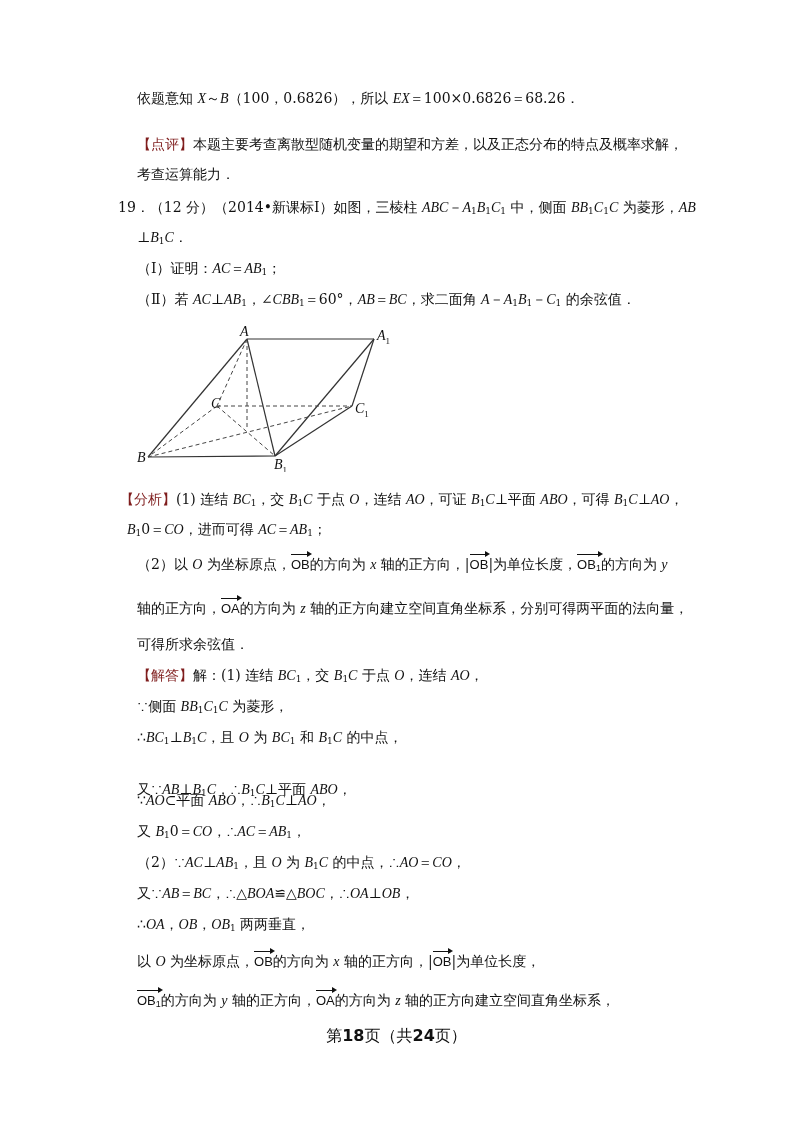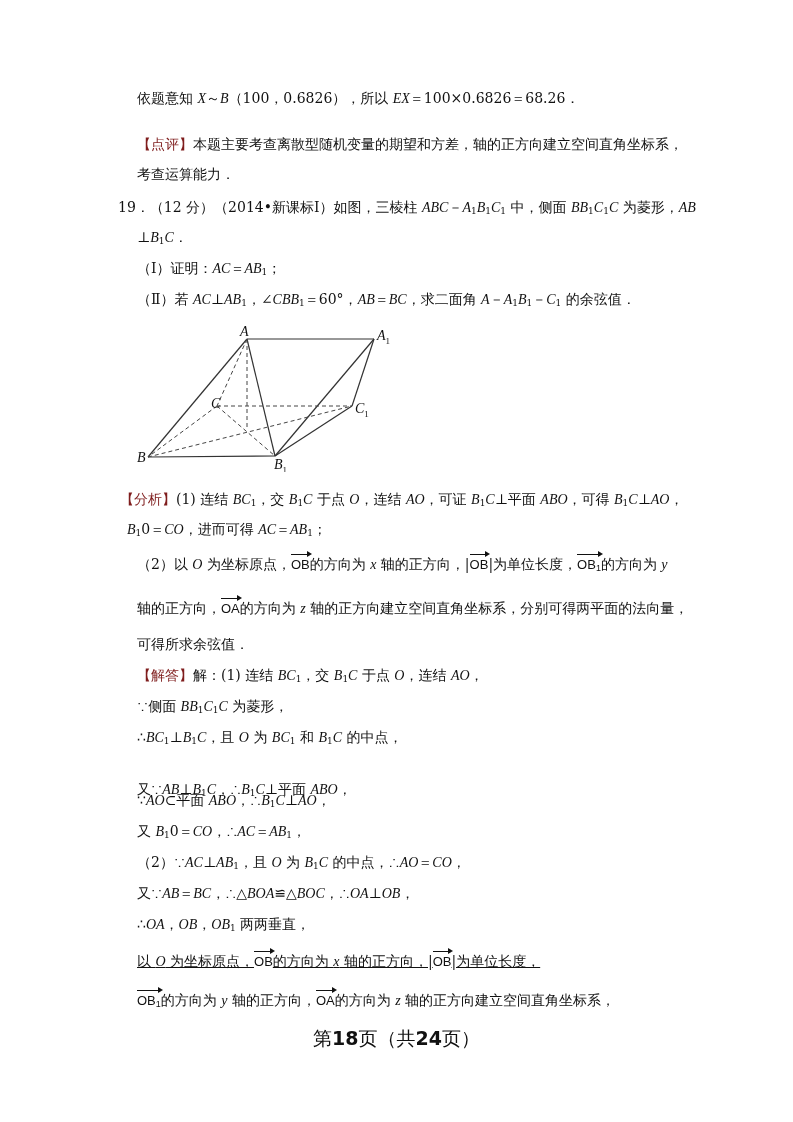--- a/index.html
+++ b/index.html
@@ -6,29 +6,29 @@
   body { width: 793px; height: 1122px; position: relative; overflow: hidden;
          font-family: "DejaVu Serif", "Liberation Serif", serif; color: #111; }
   .line { position: absolute; font-size: 14px; line-height: 20px; white-space: nowrap; }
   .lbl { color: #7f1d1d; }
   i { font-family: "Liberation Serif", serif; font-style: italic; }
   sub { font-size: 9px; vertical-align: -2px; }
   .vec { position: relative; display: inline-block; font-family: "Liberation Sans", sans-serif; font-style: normal; font-size: 13px; padding-top: 2px; }
   .vec::before { content: ""; position: absolute; left: 0; right: 0; top: 1px; border-top: 1px solid #111; }
   .vec::after { content: ""; position: absolute; right: -2px; top: -2px; border-left: 5px solid #111; border-top: 3px solid transparent; border-bottom: 3px solid transparent; }
   .figure { position: absolute; left: 137px; top: 322px; width: 260px; height: 150px; }
-  .footer { position: absolute; top: 1026px; left: 0; width: 793px; text-align: center; font-size: 19px; }
+  .footer { position: absolute; top: 1026px; left: 0; width: 793px; text-align: center; font-size: 16px; }
   .footer b { font-family: "DejaVu Sans", sans-serif; }
 </style>
 </head>
 <body>
 
 <div class="line" style="left:137px;top:88px;">依题意知 <i>X</i>～<i>B</i>（100，0.6826），所以 <i>EX</i>＝100×0.6826＝68.26．</div>
 
-<div class="line" style="left:137px;top:134px;"><span class="lbl">【点评】</span><span>本题主要考查离散型随机变量的期望和方差，轴的正方向建立空间直角坐标系，</span></div>
+<div class="line" style="left:137px;top:134px;"><span class="lbl">【点评】</span><span>本题主要考查离散型随机变量的期望和方差，以及正态分布的特点及概率求解，</span></div>
 <div class="line" style="left:137px;top:164px;">考查运算能力．</div>
 
 <div class="line" style="left:118px;top:197px;">19．（12 分）（2014•新课标Ⅰ）如图，三棱柱 <i>ABC</i>－<i>A</i><sub>1</sub><i>B</i><sub>1</sub><i>C</i><sub>1</sub> 中，侧面 <i>BB</i><sub>1</sub><i>C</i><sub>1</sub><i>C</i> 为菱形，<i>AB</i></div>
 <div class="line" style="left:137px;top:227px;">⊥<i>B</i><sub>1</sub><i>C</i>．</div>
 <div class="line" style="left:137px;top:258px;">（Ⅰ）证明：<i>AC</i>＝<i>AB</i><sub>1</sub>；</div>
 <div class="line" style="left:137px;top:289px;">（Ⅱ）若 <i>AC</i>⊥<i>AB</i><sub>1</sub>，∠<i>CBB</i><sub>1</sub>＝60°，<i>AB</i>＝<i>BC</i>，求二面角 <i>A</i>－<i>A</i><sub>1</sub><i>B</i><sub>1</sub>－<i>C</i><sub>1</sub> 的余弦值．</div>
 
 <div class="figure">
   <svg width="260" height="150" viewBox="0 0 260 150">
     <g stroke="#333" stroke-width="1.2" fill="none">
@@ -68,16 +68,16 @@
 
 <div class="line" style="left:137px;top:665px;"><span class="lbl">【解答】</span>解：(1) 连结 <i>BC</i><sub>1</sub>，交 <i>B</i><sub>1</sub><i>C</i> 于点 <i>O</i>，连结 <i>AO</i>，</div>
 <div class="line" style="left:137px;top:696px;">∵侧面 <i>BB</i><sub>1</sub><i>C</i><sub>1</sub><i>C</i> 为菱形，</div>
 <div class="line" style="left:137px;top:727px;">∴<i>BC</i><sub>1</sub>⊥<i>B</i><sub>1</sub><i>C</i>，且 <i>O</i> 为 <i>BC</i><sub>1</sub> 和 <i>B</i><sub>1</sub><i>C</i> 的中点，</div>
 <div class="line" style="left:137px;top:759px;margin-top:20px;">又∵<i>AB</i>⊥<i>B</i><sub>1</sub><i>C</i>，∴<i>B</i><sub>1</sub><i>C</i>⊥平面 <i>ABO</i>，</div>
 <div class="line" style="left:137px;top:790px;">∵<i>AO</i>⊂平面 <i>ABO</i>，∴<i>B</i><sub>1</sub><i>C</i>⊥<i>AO</i>，</div>
 <div class="line" style="left:137px;top:821px;">又 <i>B</i><sub>1</sub>0＝<i>CO</i>，∴<i>AC</i>＝<i>AB</i><sub>1</sub>，</div>
 <div class="line" style="left:137px;top:852px;text-align:right;">（2）∵<i>AC</i>⊥<i>AB</i><sub>1</sub>，且 <i>O</i> 为 <i>B</i><sub>1</sub><i>C</i> 的中点，∴<i>AO</i>＝<i>CO</i>，</div>
 <div class="line" style="left:137px;top:883px;">又∵<i>AB</i>＝<i>BC</i>，∴△<i>BOA</i>≌△<i>BOC</i>，∴<i>OA</i>⊥<i>OB</i>，</div>
 <div class="line" style="left:137px;top:914px;">∴<i>OA</i>，<i>OB</i>，<i>OB</i><sub>1</sub> 两两垂直，</div>
-<div class="line" style="left:137px;top:950px;text-decoration:underline;">以 <i>O</i> 为坐标原点，<span class="vec">OB</span>的方向为 <i>x</i> 轴的正方向，|<span class="vec">OB</span>|为单位长度，</div>
+<div class="line" style="left:137px;top:950px;">以 <i>O</i> 为坐标原点，<span class="vec">OB</span>的方向为 <i>x</i> 轴的正方向，|<span class="vec">OB</span>|为单位长度，</div>
 <div class="line" style="left:137px;top:989px;"><span class="vec">OB<sub>1</sub></span>的方向为 <i>y</i> 轴的正方向，<span class="vec">OA</span>的方向为 <i>z</i> 轴的正方向建立空间直角坐标系，</div>
 
 <div class="footer"><span>第</span><b>18</b><span>页（共</span><b>24</b><span>页）</span></div>
 
 </body></html>

